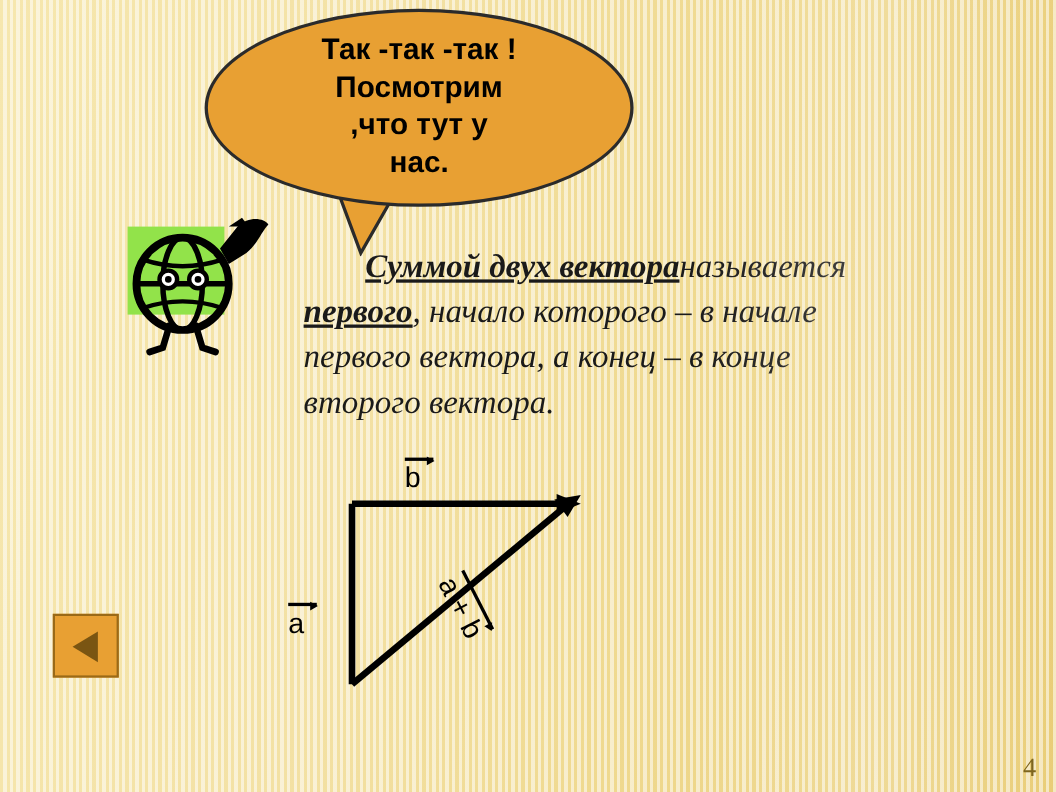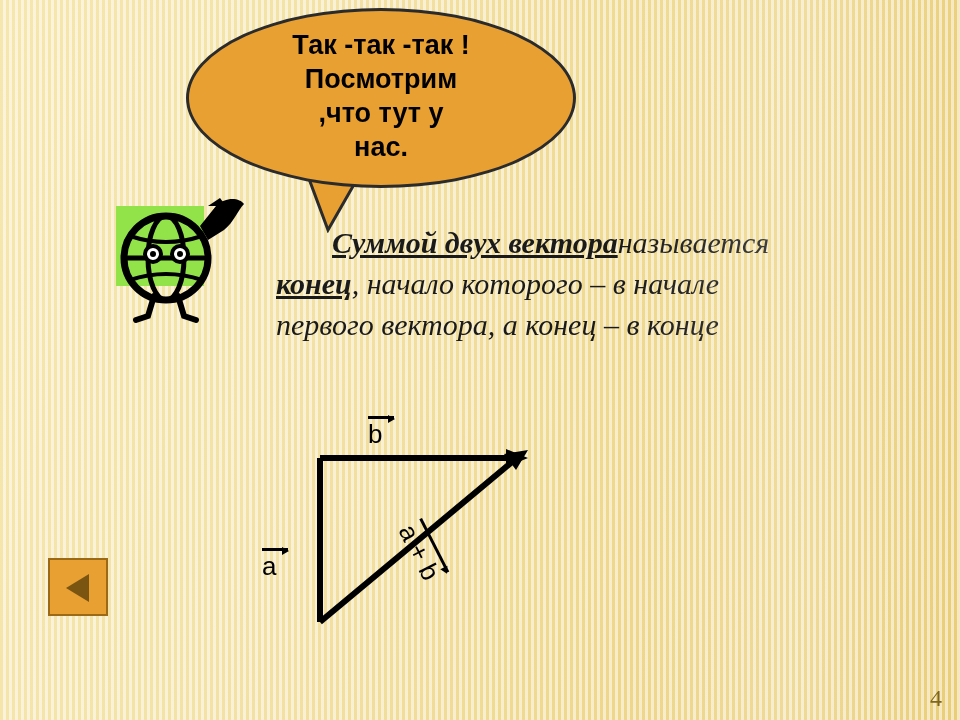--- a/index.html
+++ b/index.html
@@ -207,22 +207,23 @@
       <circle cx="72" cy="58" r="8" fill="#fff" stroke="#000" stroke-width="4"></circle>
       <circle cx="72" cy="58" r="3" fill="#000"></circle>
 
       <path d="M46,100 L40,120 L28,124" fill="none" stroke="#000" stroke-width="6" stroke-linecap="round"></path>
       <path d="M70,100 L76,120 L88,124" fill="none" stroke="#000" stroke-width="6" stroke-linecap="round"></path>
     </svg>
   </div>
 
   <div id="definition">
     <span class="indent"></span><span class="lead">Суммой двух вектора</span><span>называется</span><br>
-    <span class="lead">конец</span><span>, начало которого – в начале</span><br>
+    <span class="lead">первого</span><span>, начало которого – в начале</span><br>
     <span>первого вектора, а конец – в конце</span><br>
+    <span>второго вектора.</span>
   </div>
 
   <div id="diagram">
     <svg width="330" height="250" viewBox="0 0 330 250">
 
       <line x1="80" y1="48" x2="272" y2="48" stroke="#000" stroke-width="6"></line>
       <polygon points="288,48 266,39 266,57" fill="#000"></polygon>
 
       <line x1="80" y1="48" x2="80" y2="212" stroke="#000" stroke-width="6"></line>
 

